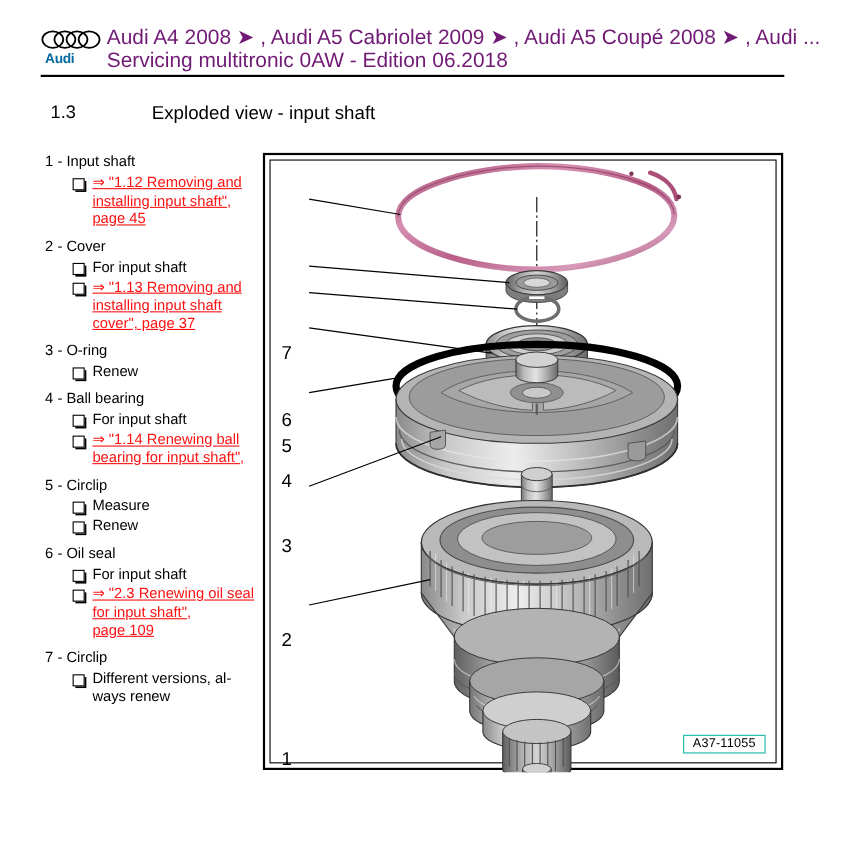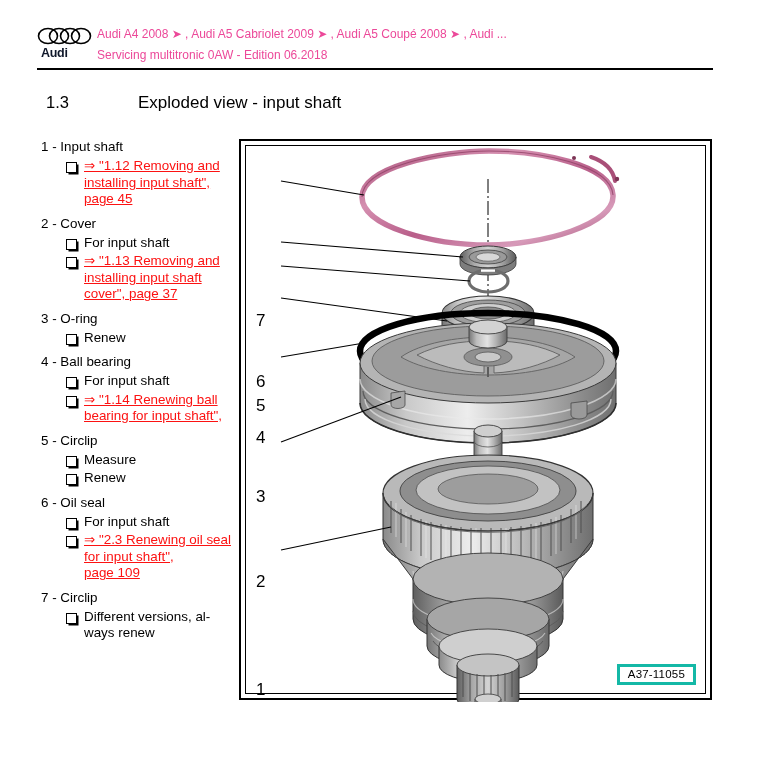--- a/index.html
+++ b/index.html
@@ -37,32 +37,32 @@
     top: 0;
   }
   .audi-word {
     position: absolute;
     left: 4px;
     top: 20px;
     font-size: 12.5px;
     font-weight: bold;
     letter-spacing: -0.3px;
     font-family: "Liberation Sans", sans-serif;
-    color: #0f172a;
+    color: #0369a1;
   }
   .header-lines {
     position: absolute;
     left: 60px;
     top: 0px;
   }
   .header-line {
-    font-size: 12px;
+    font-size: 19px;
     line-height: 21px;
     white-space: nowrap;
-    color: #ec4899;
+    color: #701a75;
   }
   .header-rule {
     position: absolute;
     left: 0px;
     top: 44px;
     width: 676px;
     height: 2px;
     background: #000;
   }
 
@@ -150,21 +150,21 @@
   .figure-canvas {
     position: absolute;
     left: 0; top: 0;
     width: 473px;
     height: 561px;
   }
   .fig-id {
     position: absolute;
     right: 14px;
     bottom: 13px;
-    border: 3px solid #14b8a6;
+    border: 1px solid #14b8a6;
     padding: 1px 8px 2px 8px;
     font-size: 11.5px;
     background: #fff;
     letter-spacing: 0.2px;
   }
   .callout {
     position: absolute;
     font-size: 17px;
     font-family: "Liberation Sans", sans-serif;
     color: #000;

